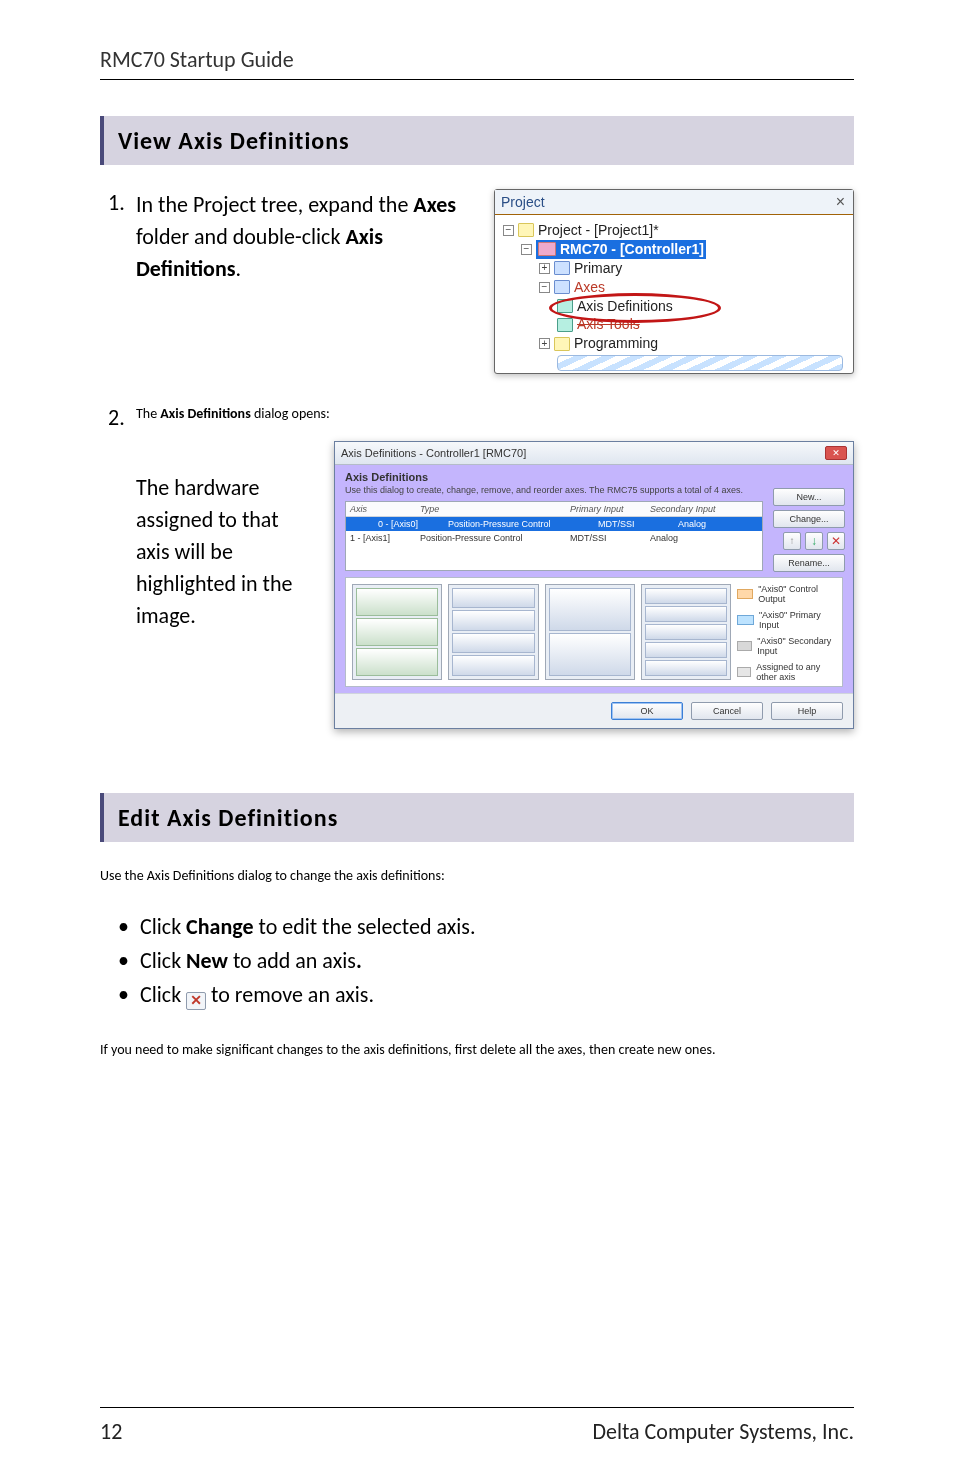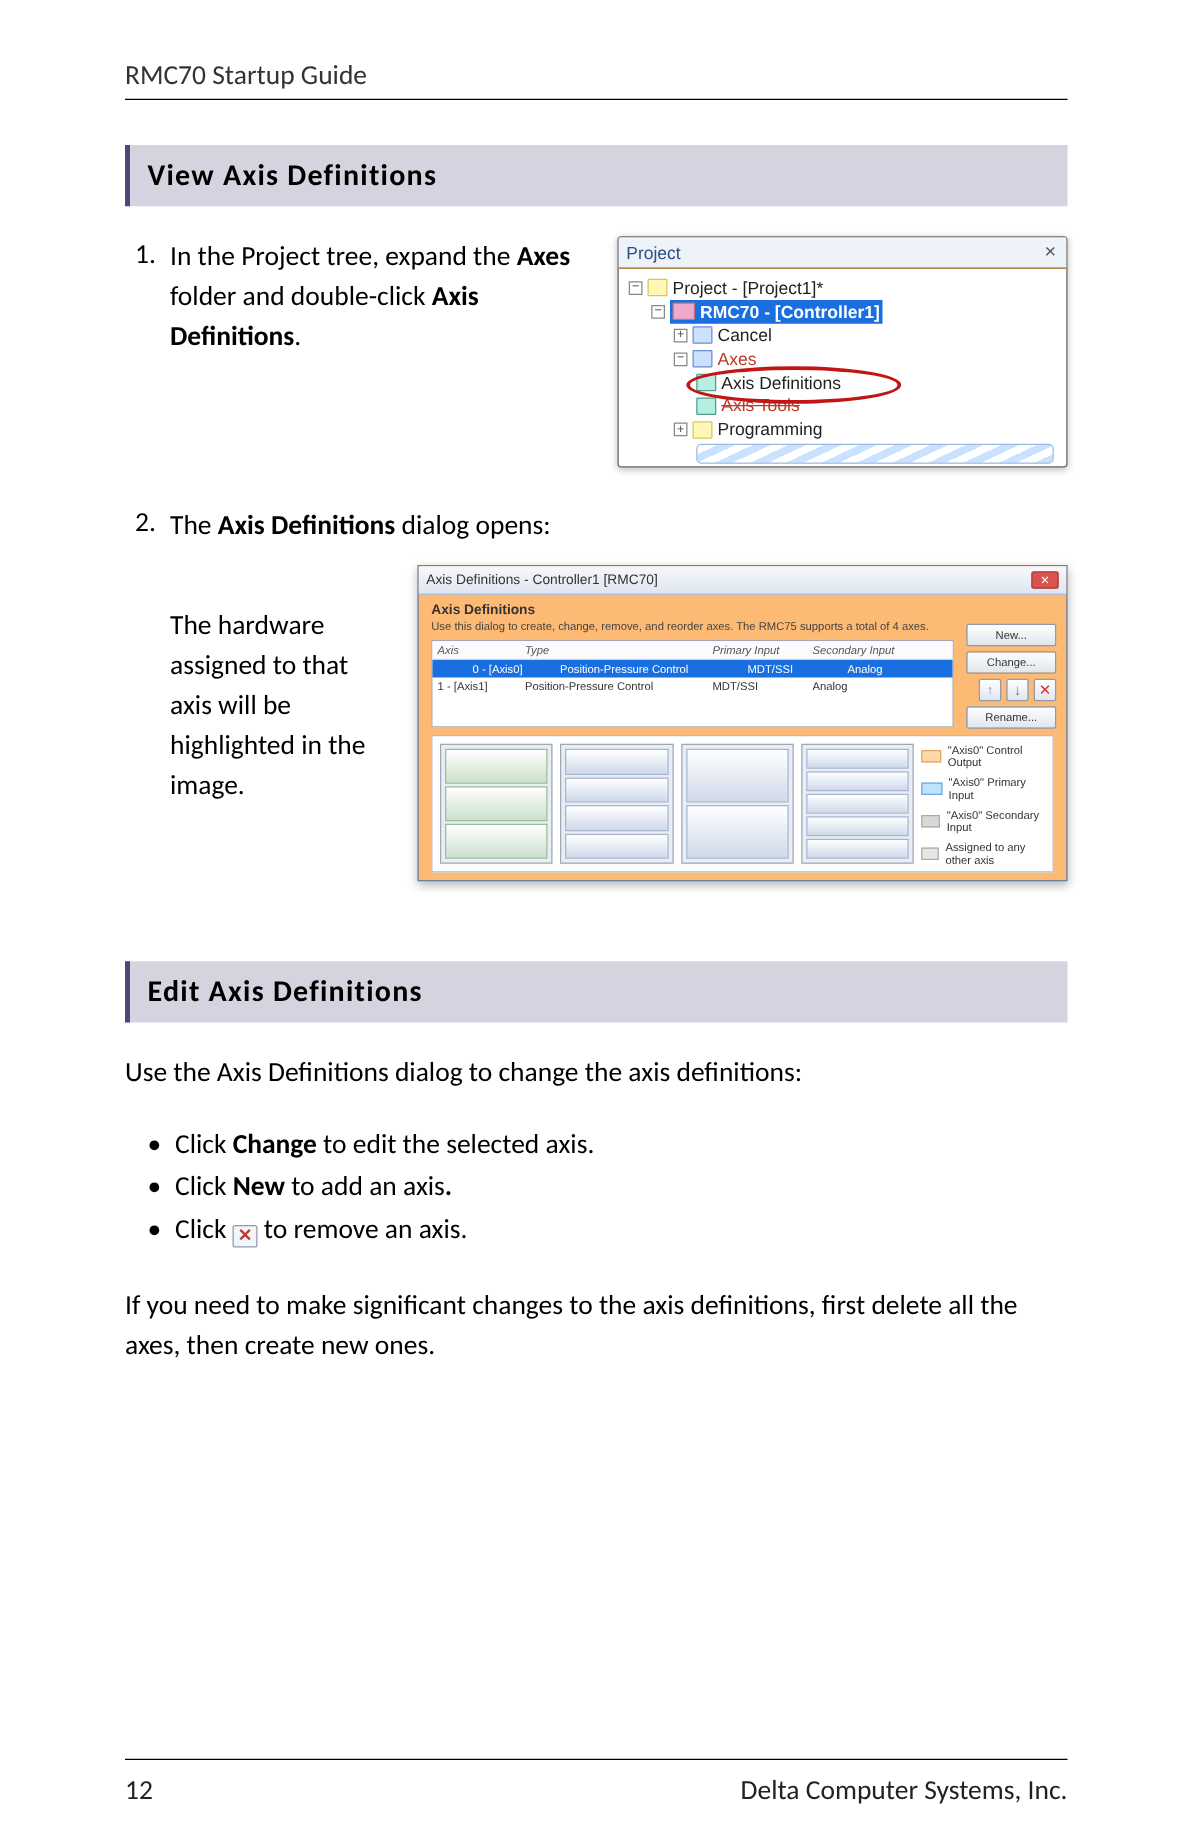--- a/index.html
+++ b/index.html
@@ -45,21 +45,21 @@
   ol.steps > li { position: relative; margin-bottom: 30px; }
   ol.steps > li .num {
     position: absolute;
     left: -28px;
     top: 0;
     font-size: 22px;
   }
   .two-col { display: flex; gap: 24px; align-items: flex-start; }
   .two-col .text { flex: 1; font-size: 22px; line-height: 1.45; }
   .two-col .img { flex: 0 0 auto; }
-  p.body { font-size: 22px; line-height: 1.45; margin-bottom: 24px; }
+  p.body { font-size: 14px; line-height: 1.45; margin-bottom: 24px; }
   ul.bul { list-style: none; padding-left: 40px; margin-bottom: 28px; }
   ul.bul li { position: relative; font-size: 22px; line-height: 1.55; }
   ul.bul li::before {
     content: "•";
     position: absolute;
     left: -22px;
     top: 0;
     font-size: 22px;
   }
   strong { font-weight: 700; }
@@ -118,21 +118,21 @@
     height: 16px;
     background: repeating-linear-gradient(-25deg,#c8e2ff 0 6px,#fff 6px 12px);
     border: 1px solid #9bb9e0;
     border-radius: 4px;
     margin: 2px 4px 0 54px;
   }
   
   .dialog {
     width: 520px;
     border: 1px solid #6b7fa0;
-    background: #fdba74;
+    background: #c4b5fd;
     box-shadow: 0 3px 8px rgba(0,0,0,0.3);
     font-family: "Segoe UI", Tahoma, sans-serif;
     font-size: 10px;
     color: #333;
     position: relative;
   }
   .dialog .title {
     background: linear-gradient(#f6f8fb,#dfe6f0);
     border-bottom: 1px solid #b4bcc9;
     padding: 4px 6px;
@@ -262,21 +262,21 @@
                 <div class="row ind1">
                     <span class="exp">−</span>
                     <span class="selrow">
                       <span class="ico red"></span>
                       <span style="font-weight:600;">RMC70 - [Controller1]</span>
                     </span>
                   </div>
                 <div class="row ind2">
                     <span class="exp">+</span>
                     <span class="ico blue"></span>
-                    <span>Cancel</span>
+                    <span>Primary</span>
                   </div>
                 <div class="row ind2">
                     <span class="exp">−</span>
                     <span class="ico blue"></span>
                     <span style="color:#bb3a28;">Axes</span>
                   </div>
                 <div class="row ind3">
                     <span class="ico teal"></span>
                     <span>Axis Definitions</span>
                   </div>
@@ -380,20 +380,25 @@
                   <div class="item">
                       <span class="sw" style="background:#d8d8d8;border-color:#aaa;"></span>
                       <span>"Axis0" Secondary Input</span>
                     </div>
                   <div class="item">
                       <span class="sw" style="background:#e6e6e6;border-color:#aaa;"></span>
                       <span>Assigned to any other axis</span>
                     </div>
                 </div>
               </div>
+              <div class="bottom">
+                <div class="btn ok">OK</div>
+                <div class="btn">Cancel</div>
+                <div class="btn">Help</div>
+              </div>
             </div>
           </div>
         </div>
       </li>
     </ol>
   </div>
 
   <div class="section-bar">Edit Axis Definitions</div>
 
   <p class="body">Use the Axis Definitions dialog to change the axis definitions:</p>

